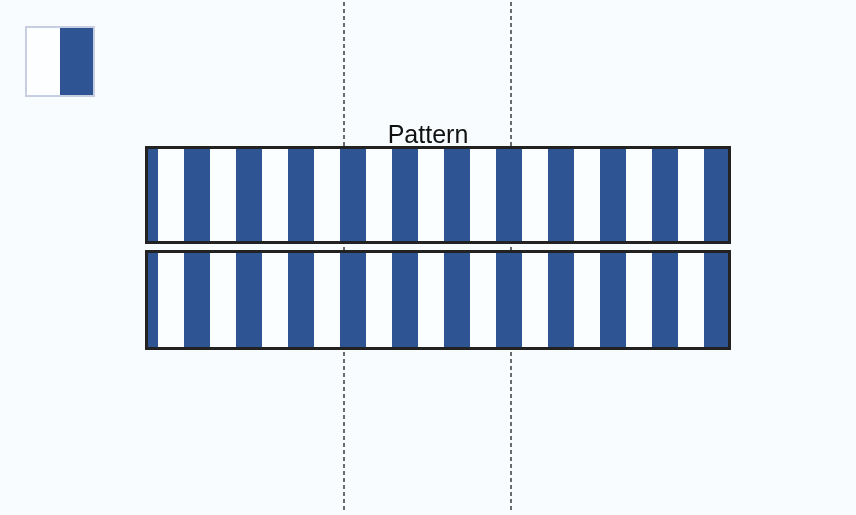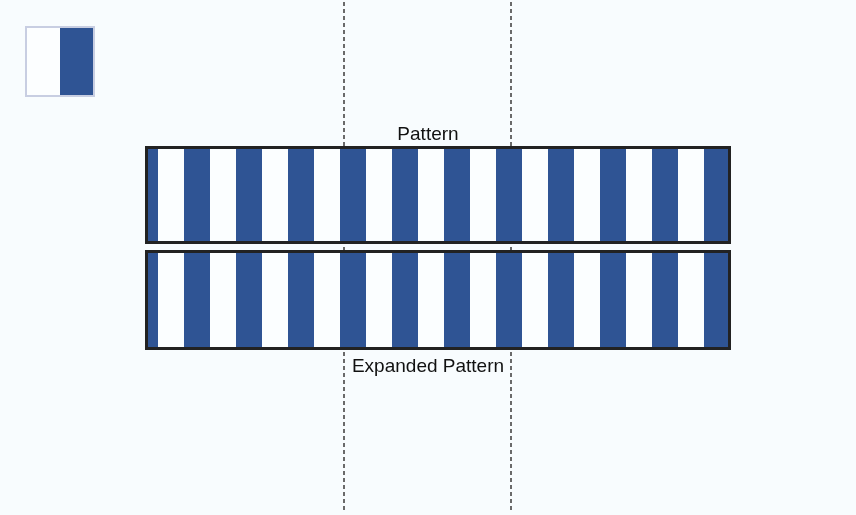--- a/index.html
+++ b/index.html
@@ -64,21 +64,21 @@
   }
   .stripe-bar.top    { top: 146px; height: 98px; }
   .stripe-bar.bottom { top: 250px; height: 100px; }
 
   
   .diagram-label {
     position: absolute;
     left: 306px;
     width: 244px;
     text-align: center;
-    font-size: 19px;
+    font-size: 25px;
     line-height: 22px;
     color: var(--text);
     z-index: 3;
     white-space: nowrap;
   }
   .diagram-label.above { top: 123px; }
   .diagram-label.below { top: 355px; }
 </style>
 </head>
 <body>
@@ -92,15 +92,14 @@
 
   <div class="dashed-guide left"></div>
   <div class="dashed-guide right"></div>
 
   <div class="diagram-label above">Pattern</div>
 
   <div class="stripe-bar top"></div>
 
   <div class="stripe-bar bottom"></div>
 
-  <div class="diagram-label below">Expanded Pattern</div>
 
 </div>
 
 </body></html>

